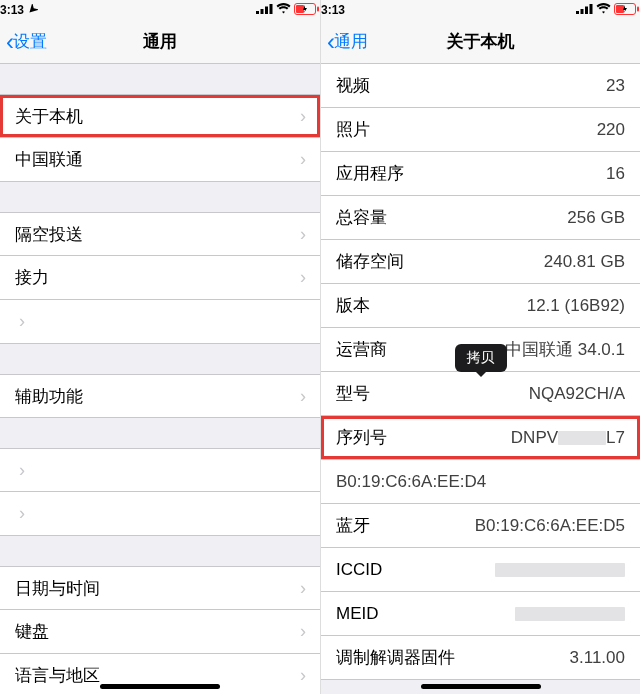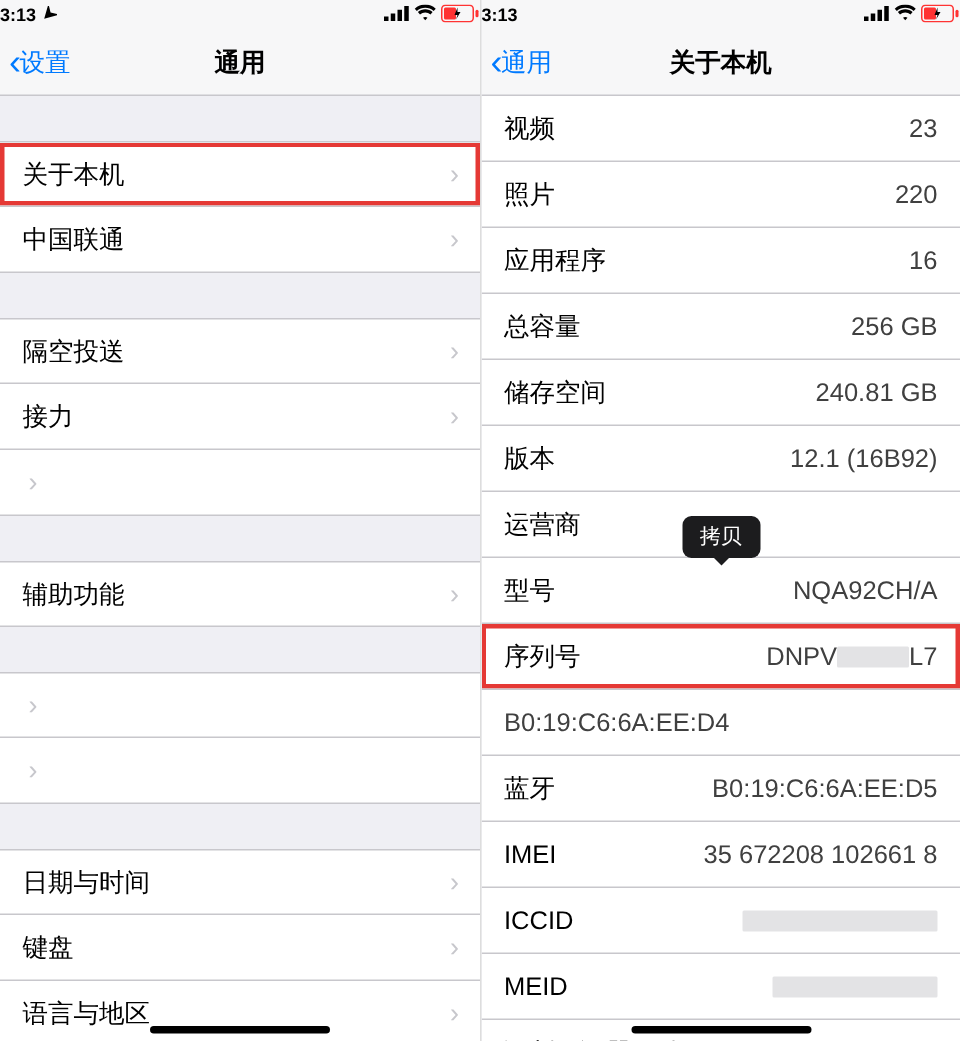--- a/index.html
+++ b/index.html
@@ -280,44 +280,41 @@
     <div class="info-row">
       <span class="label">储存空间</span>
       <span class="val">240.81 GB</span>
     </div>
     <div class="info-row">
       <span class="label">版本</span>
       <span class="val">12.1 (16B92)</span>
     </div>
     <div class="info-row">
       <span class="label">运营商</span>
+      <span class="val">中国联通 34.0.1</span>
     </div>
     <div class="info-row" style="position:relative;">
       <div class="tooltip">拷贝</div>
       <span class="label">型号</span>
       <span class="val">NQA92CH/A</span>
     </div>
     <div class="info-row highlight-red">
       <span class="label">序列号</span>
       <span class="val">
         <span>DNPV</span><span class="redacted-box" style="width:48px;"></span><span>L7</span>
       </span>
     </div>
     <div class="info-row">
       <span class="val">B0:19:C6:6A:EE:D4</span>
     </div>
     <div class="info-row">
       <span class="label">蓝牙</span>
       <span class="val">B0:19:C6:6A:EE:D5</span>
     </div>
     <div class="info-row">
-      <span class="label">IMEI</span>
-      <span class="val">35 672208 102661 8</span>
-    </div>
-    <div class="info-row">
       <span class="label">ICCID</span>
       <span class="val"><span class="redacted-box" style="width:130px;"></span></span>
     </div>
     <div class="info-row">
       <span class="label">MEID</span>
       <span class="val"><span class="redacted-box" style="width:110px;"></span></span>
     </div>
     <div class="info-row">
       <span class="label">调制解调器固件</span>
       <span class="val">3.11.00</span>

